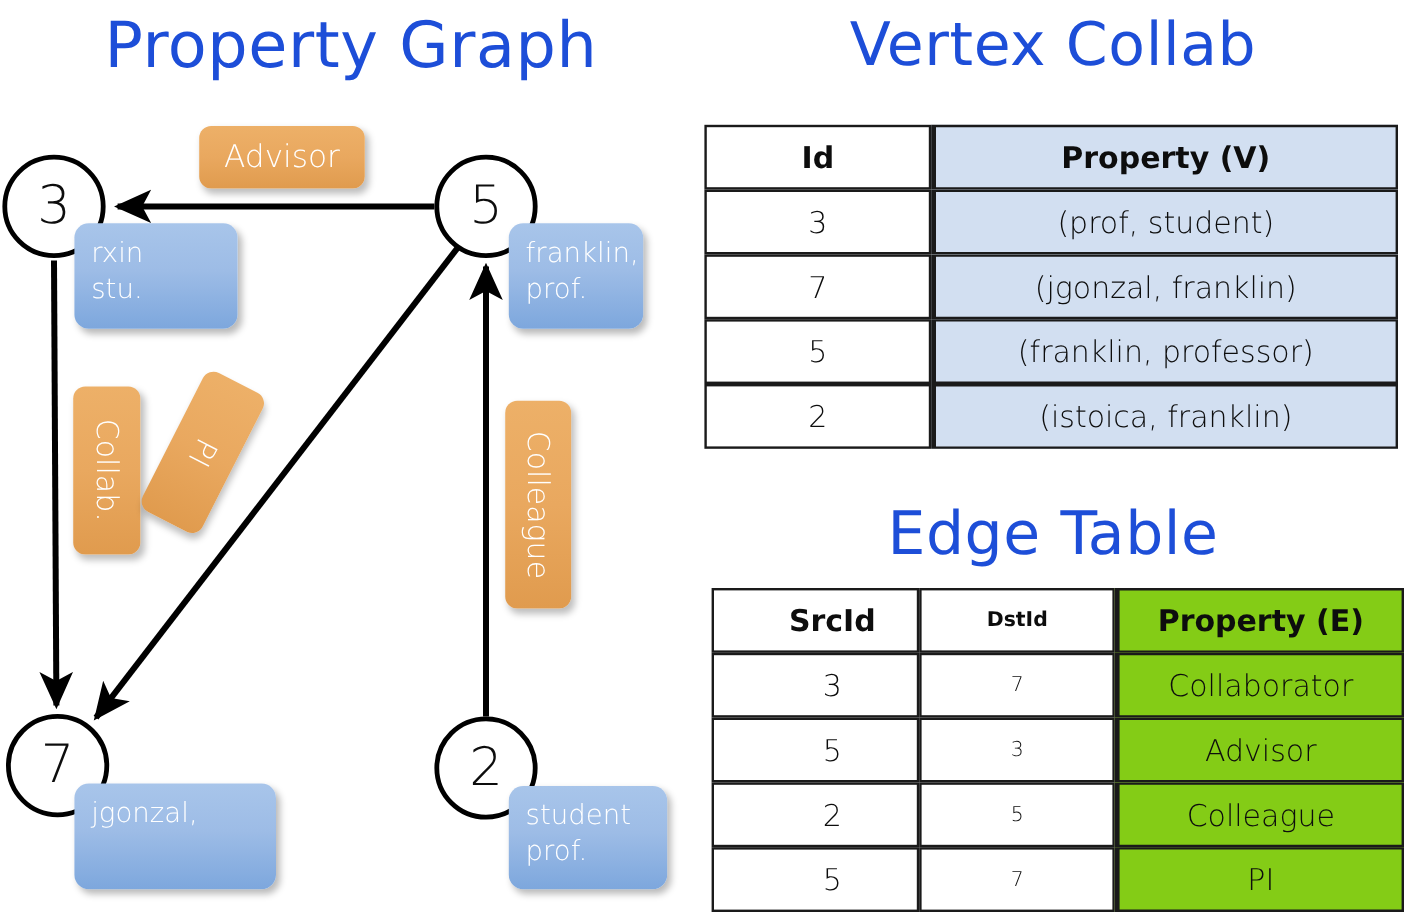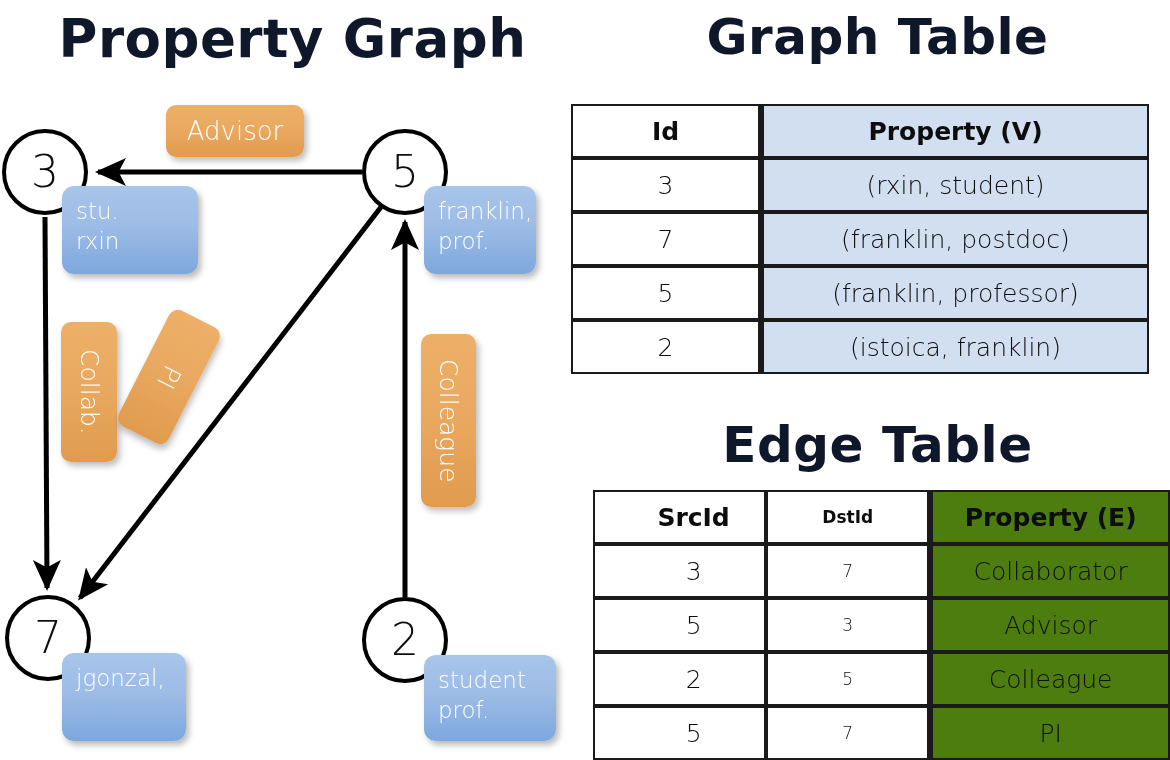--- a/index.html
+++ b/index.html
@@ -13,22 +13,22 @@
     position: relative;
     overflow: hidden;
     font-family: "Liberation Sans", sans-serif;
     color: #000000;
   }
 
   
   .title {
     position: absolute;
     font-family: "DejaVu Sans", sans-serif;
-    font-weight: 700;
-    color: #0f172a;
+    font-weight: 400;
+    color: #1d4ed8;
     letter-spacing: 0.5px;
     white-space: nowrap;
     text-align: center;
   }
   #title-property-graph {
     left: 0; top: 8px; width: 585px;
     font-size: 53px;
   }
   #title-vertex-table {
     left: 585px; top: 8px; width: 585px;
@@ -83,21 +83,21 @@
     font-family: "DejaVu Sans", sans-serif;
     font-weight: 300;
     font-size: 23px;
     line-height: 1.32;
     padding: 10px 0 0 14px;
     box-sizing: border-box;
     z-index: 4;
   }
   #prop-rxin     { left: 62px;  top: 186px; width: 136px; height: 88px; }
   #prop-franklin { left: 424px; top: 186px; width: 112px; height: 88px; }
-  #prop-jgonzal  { left: 62px;  top: 653px; width: 124px; height: 88px; }
+  #prop-jgonzal  { left: 62px;  top: 653px; width: 168px; height: 88px; }
   #prop-istoica  { left: 424px; top: 655px; width: 132px; height: 86px; }
 
   
   .edge-label {
     position: absolute;
     border-radius: 10px;
     background: linear-gradient(to bottom, #edb068 0%, #e9a85f 50%, #e09b4e 100%);
     box-shadow: 3px 4px 6px rgba(0,0,0,0.26);
     color: #ffffff;
     font-family: "DejaVu Sans", sans-serif;
@@ -153,43 +153,43 @@
     padding: 0;
     font-weight: 300;
     color: #0d0d0d;
   }
   .data-table th {
     font-weight: 700;
   }
 
   
   #vertex-table {
-    left: 571px; top: 104px;
+    left: 587px; top: 104px;
   }
   #vertex-table .c-id   { width: 185px; font-size: 25px; }
   #vertex-table .c-prop { width: 383px; font-size: 25px; background: #d2dff1; margin-top: 12px; }
   #vertex-table tr { height: 54px; }
   #vertex-table .sep-left { border-left-width: 4px; }
 
   
   #edge-table {
     left: 593px; top: 490px;
   }
   #edge-table .c-src  { width: 150px; font-size: 25px; padding-left: 28px; }
   #edge-table .c-dst  { width: 173px; font-size: 17px; }
-  #edge-table .c-prop { width: 245px; font-size: 25px; background: #4d7c0f; }
+  #edge-table .c-prop { width: 245px; font-size: 25px; background: #84cc16; }
   #edge-table tr { height: 54px; }
   #edge-table .sep-left { border-left-width: 4px; }
 </style>
 </head>
 <body>
 
 <div class="title" id="title-property-graph">Property Graph</div>
 
-<div class="title" id="title-vertex-table">Graph Table</div>
+<div class="title" id="title-vertex-table">Vertex Collab</div>
 
 <div class="title" id="title-edge-table">Edge Table</div>
 
 <div id="graph-area">
 
   <svg id="graph-edges" viewBox="0 0 585 760">
     <defs>
       <marker id="arrowhead" markerWidth="7" markerHeight="7" refX="5.6" refY="3.1" orient="auto" markerUnits="strokeWidth">
         <path d="M0,0.3 L6.2,3.1 L0,5.9 L1.5,3.1 Z" fill="#000"></path>
       </marker>
@@ -211,22 +211,22 @@
     <span>5</span>
   </div>
   <div class="vertex" id="vertex-7">
     <span>7</span>
   </div>
   <div class="vertex" id="vertex-2">
     <span>2</span>
   </div>
 
   <div class="prop-box" id="prop-rxin">
+    <div>rxin</div>
     <div>stu.</div>
-    <div>rxin</div>
   </div>
   <div class="prop-box" id="prop-franklin">
     <div>franklin,</div>
     <div>prof.</div>
   </div>
   <div class="prop-box" id="prop-jgonzal">
     <div>jgonzal,</div>
   </div>
   <div class="prop-box" id="prop-istoica">
     <div>student</div>
@@ -251,25 +251,25 @@
 <table class="data-table" id="vertex-table">
   <thead>
     <tr>
       <th class="c-id">Id</th>
       <th class="c-prop sep-left">Property (V)</th>
     </tr>
   </thead>
   <tbody>
     <tr>
       <td class="c-id">3</td>
-      <td class="c-prop sep-left">(rxin, student)</td>
+      <td class="c-prop sep-left">(prof, student)</td>
     </tr>
     <tr>
       <td class="c-id">7</td>
-      <td class="c-prop sep-left">(franklin, postdoc)</td>
+      <td class="c-prop sep-left">(jgonzal, franklin)</td>
     </tr>
     <tr>
       <td class="c-id">5</td>
       <td class="c-prop sep-left">(franklin, professor)</td>
     </tr>
     <tr>
       <td class="c-id">2</td>
       <td class="c-prop sep-left">(istoica, franklin)</td>
     </tr>
   </tbody>

